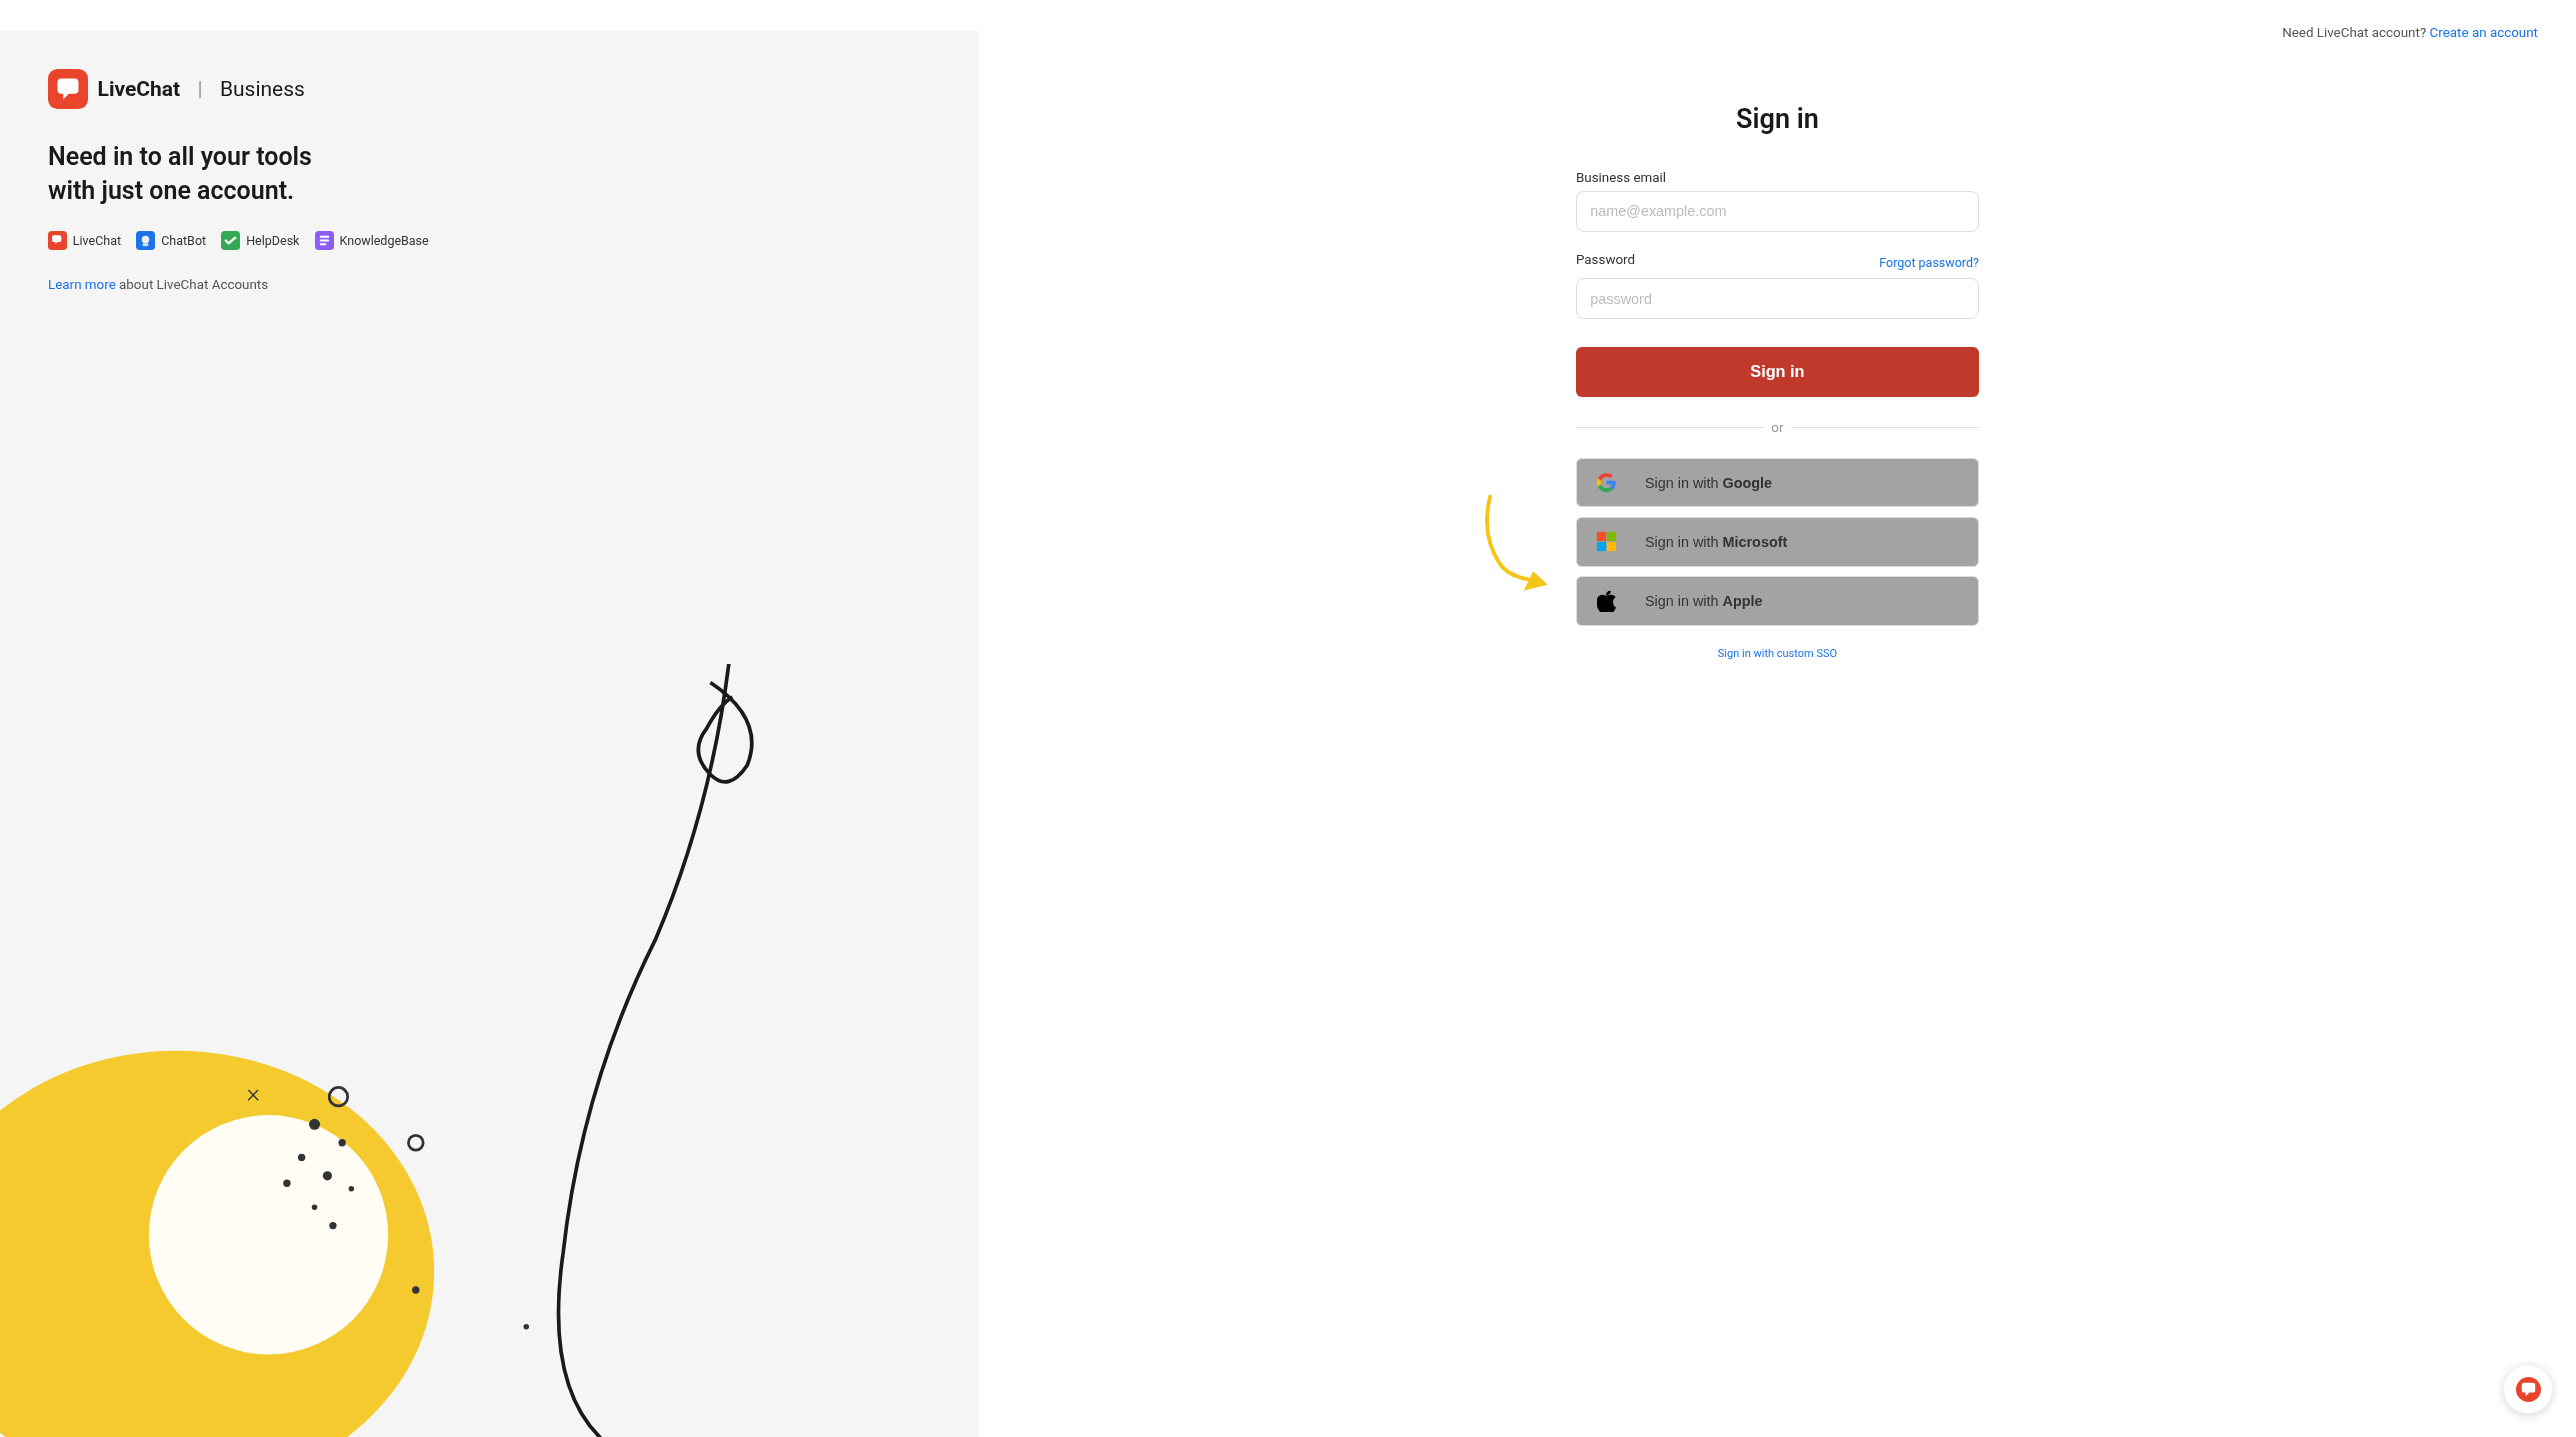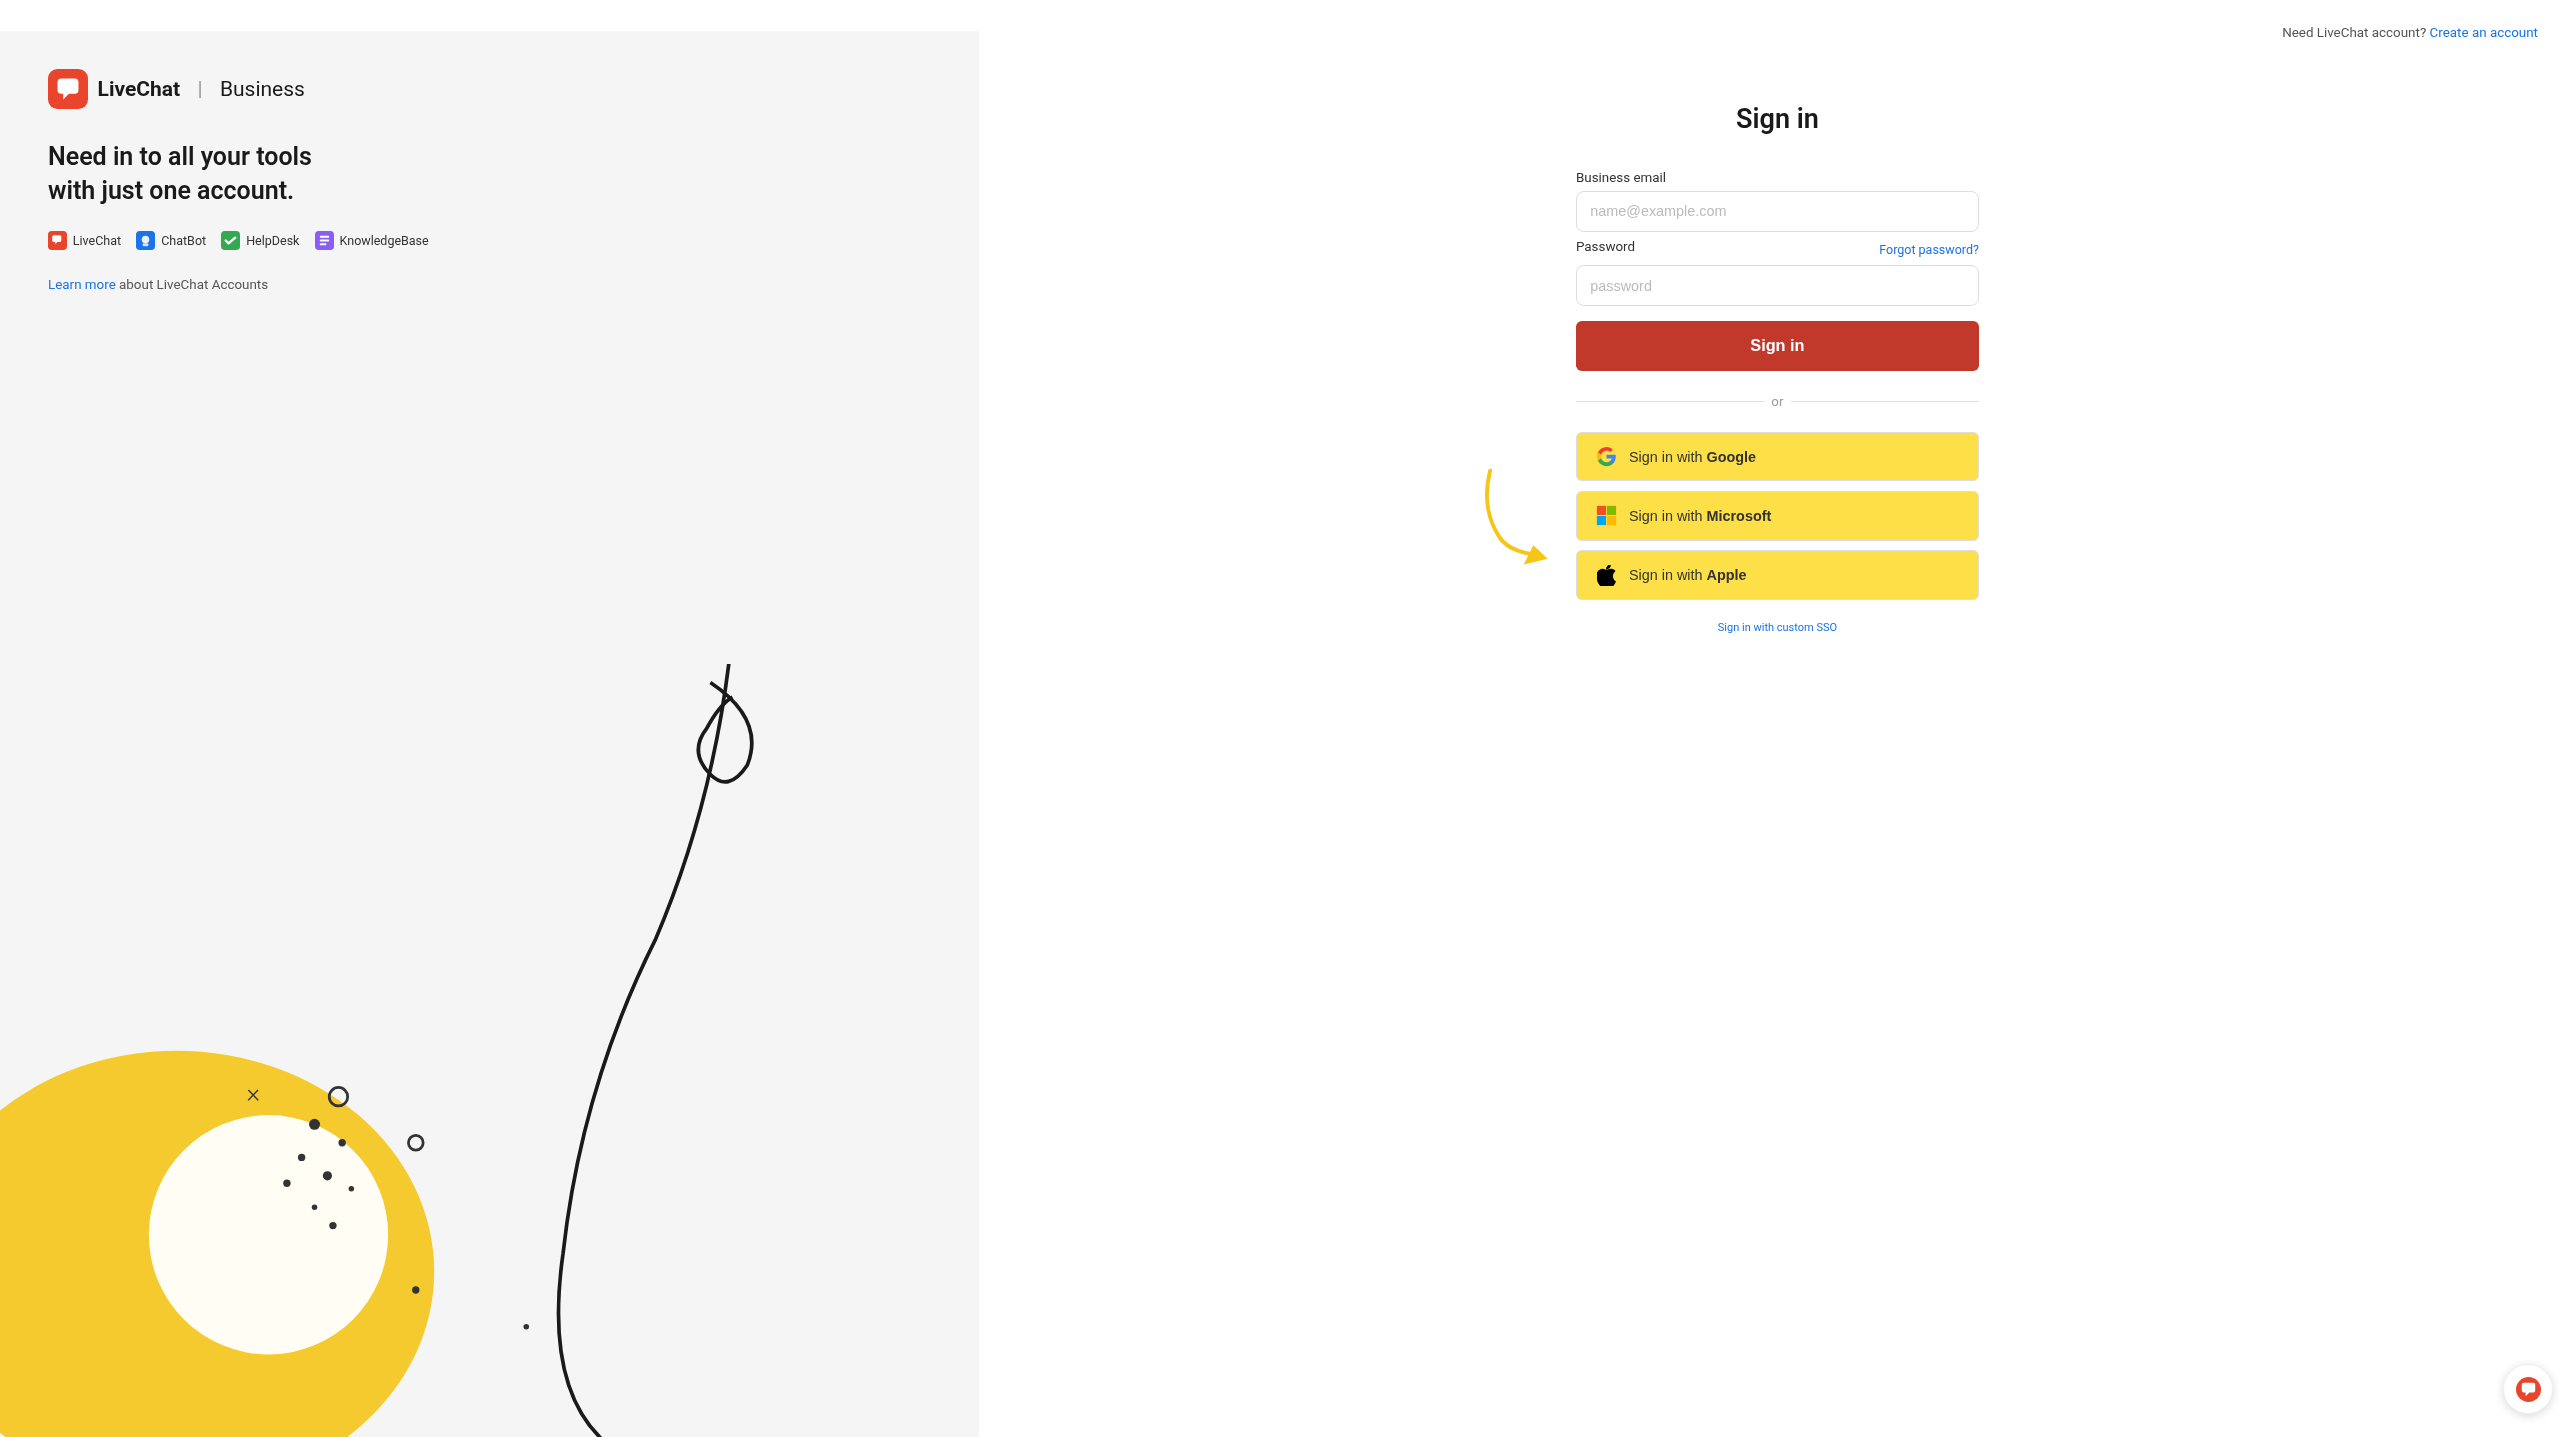--- a/index.html
+++ b/index.html
@@ -115,21 +115,21 @@
       max-width: 403px;
     }
     .sign-in-title {
       font-size: 27px;
       font-weight: 600;
       color: #1a1a1a;
       text-align: center;
       margin-bottom: 35px;
     }
     .field-group {
-      margin-bottom: 7px;
+      margin-bottom: 20px;
     }
     .field-label {
       font-size: 13.4px;
       color: #333;
       margin-bottom: 5.8px;
       display: block;
     }
     .field-row {
       display: flex;
       justify-content: space-between;
@@ -185,25 +185,25 @@
       display: flex;
       flex-direction: column;
       gap: 9.6px;
       position: relative;
     }
     .social-btn {
       width: 100%;
       padding: 13.4px 19px;
       border: 1.4px solid #ddd;
       border-radius: 5.8px;
-      background: #fde047;
-      cursor: pointer;
-      display: flex;
-      align-items: center;
-      gap: 12px;
+      background: #a3a3a3;
+      cursor: pointer;
+      display: flex;
+      align-items: center;
+      gap: 28px;
       font-size: 14.4px;
       color: #333;
       transition: background 0.15s;
     }
     .social-btn-label-normal { font-weight: 400; }
     .social-btn-label-bold { font-weight: 700; }
     .sso-link {
       text-align: center;
       margin-top: 0;
       font-size: 11px;

